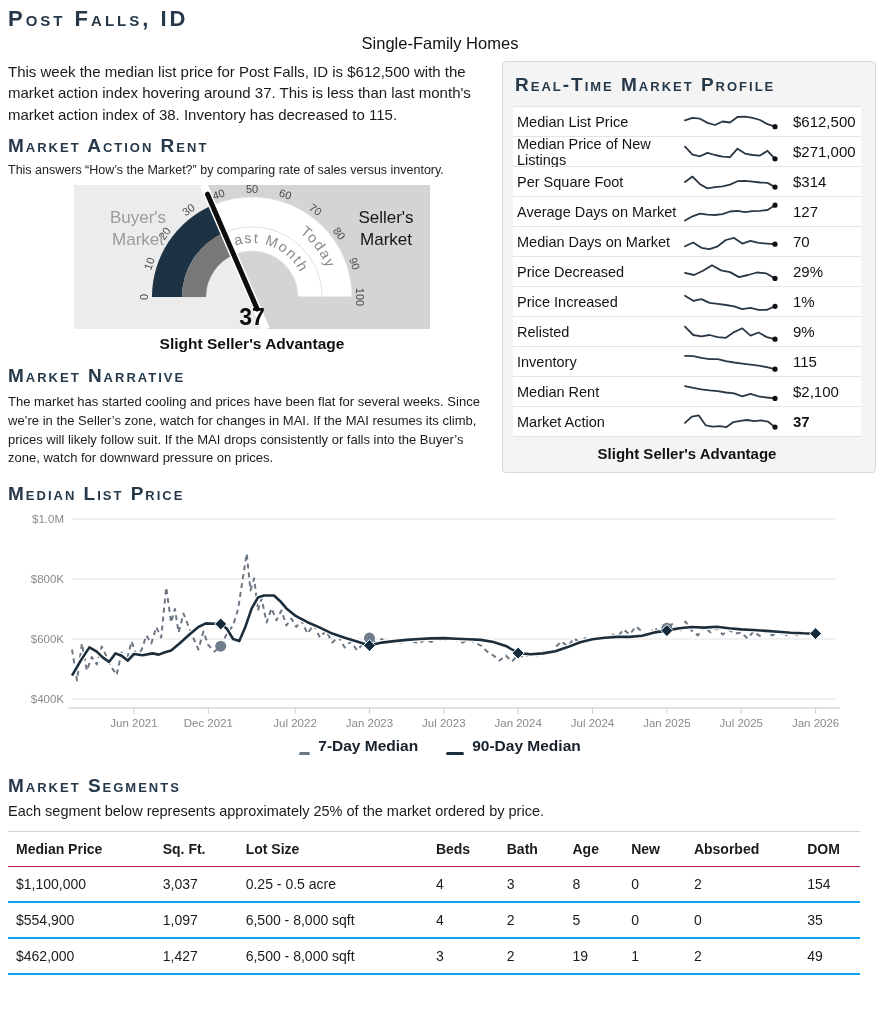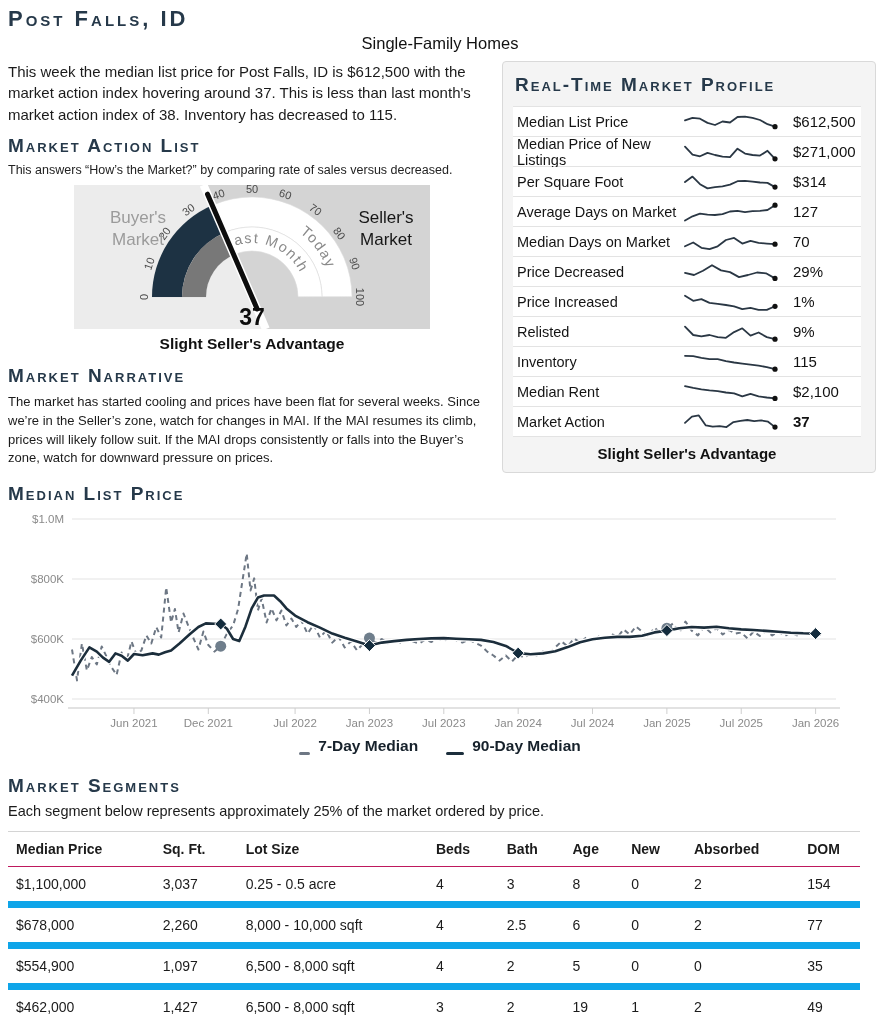--- a/index.html
+++ b/index.html
@@ -47,21 +47,21 @@
   .legend .leg-item { display:flex; align-items:flex-end; gap:8px; }
   .leg-dash { display:inline-block; height: 3px; border-radius:2px; }
   .leg-dash.leg-7 { width: 11px; background:#6d7784; }
   .leg-dash.leg-90 { width: 18px; background:#1c2e3c; }
   
   .segments-section { margin-top: 20px; }
   .segments-desc { font-size: 14.5px; margin: 4px 0 12px 0; }
   table.segments { width: 852px; border-collapse: collapse; }
   table.segments th, table.segments td {
     text-align: left; font-size: 14px; padding: 9px 6px 9px 8px;
-    border-bottom: 7px solid #0ea5e9;
+    border-bottom: 2px solid #0ea5e9;
   }
   table.segments thead th { font-weight: 700; border-top: 1px solid #d4d4d4; border-bottom: 1px solid #be185d; }
   table.segments th:nth-child(1), table.segments td:nth-child(1) { width: 145px; }
   table.segments th:nth-child(2), table.segments td:nth-child(2) { width: 82px; }
   table.segments th:nth-child(3), table.segments td:nth-child(3) { width: 188px; }
   table.segments th:nth-child(4), table.segments td:nth-child(4) { width: 70px; }
   table.segments th:nth-child(5), table.segments td:nth-child(5) { width: 65px; }
   table.segments th:nth-child(6), table.segments td:nth-child(6) { width: 58px; }
   table.segments th:nth-child(7), table.segments td:nth-child(7) { width: 62px; }
   table.segments th:nth-child(8), table.segments td:nth-child(8) { width: 112px; }
@@ -72,22 +72,22 @@
 
 <header>
   <div class="page-title sc-head">Post Falls, ID</div>
   <div class="page-subtitle">Single-Family Homes</div>
 </header>
 
 <div class="top-grid">
   <div class="col-left">
     <p class="intro-text">This week the median list price for Post Falls, ID is $612,500 with the market action index hovering around 37. This is less than last month's market action index of 38. Inventory has decreased to 115.</p>
 
-    <h2 class="section-h sc-head">Market Action List</h2>
-    <p class="gauge-desc">This answers “How’s the Market?” by comparing rate of sales versus decreased.</p>
+    <h2 class="section-h sc-head">Market Action Rent</h2>
+    <p class="gauge-desc">This answers “How’s the Market?” by comparing rate of sales versus inventory.</p>
 
     <div class="gauge-wrap">
       <svg id="gauge-svg" width="356" height="144" viewBox="0 0 356 144">
           <polygon points="0,0 129.5332720682883,0 191.84763655191762,144 0,144" fill="#ececec"></polygon>
           <polygon points="129.5332720682883,0 356,0 356,144 191.84763655191762,144" fill="#d4d4d4"></polygon>
           <path d="M78 111.99999999999999 A100 100 0 0 1 277.999390765779 111.65093485847763 L247.99957353604532 111.75565440093433 A70 70 0 0 0 108 111.99999999999999 Z" fill="#ffffff" stroke="#dcdcdc" stroke-width="0.6"></path>
           <path d="M108 111.99999999999999 A70 70 0 0 1 247.99957353604532 111.75565440093433 L223.99971975225836 111.8394300348997 A46 46 0 0 0 132 112 Z" fill="#ffffff" stroke="#dcdcdc" stroke-width="0.6"></path>
           <path d="M78 111.99999999999999 A100 100 0 0 1 138.28521093652196 20.224537431601874 L150.19964765556537 47.757176202121315 A70 70 0 0 0 108 111.99999999999999 Z" fill="#1d3243"></path>
           <path d="M108 111.99999999999999 A70 70 0 0 1 152.23128131207255 46.9156459878224 L161.06627057650482 69.23028164914044 A46 46 0 0 0 132 112 Z" fill="#787878"></path>
           <defs>
@@ -297,31 +297,20 @@
           <td>3,037</td>
           <td>0.25 - 0.5 acre</td>
           <td>4</td>
           <td>3</td>
           <td>8</td>
           <td>0</td>
           <td>2</td>
           <td>154</td>
         </tr>
         <tr>
-          <td>$678,000</td>
-          <td>2,260</td>
-          <td>8,000 - 10,000 sqft</td>
-          <td>4</td>
-          <td>2.5</td>
-          <td>6</td>
-          <td>0</td>
-          <td>2</td>
-          <td>77</td>
-        </tr>
-        <tr>
           <td>$554,900</td>
           <td>1,097</td>
           <td>6,500 - 8,000 sqft</td>
           <td>4</td>
           <td>2</td>
           <td>5</td>
           <td>0</td>
           <td>0</td>
           <td>35</td>
         </tr>

